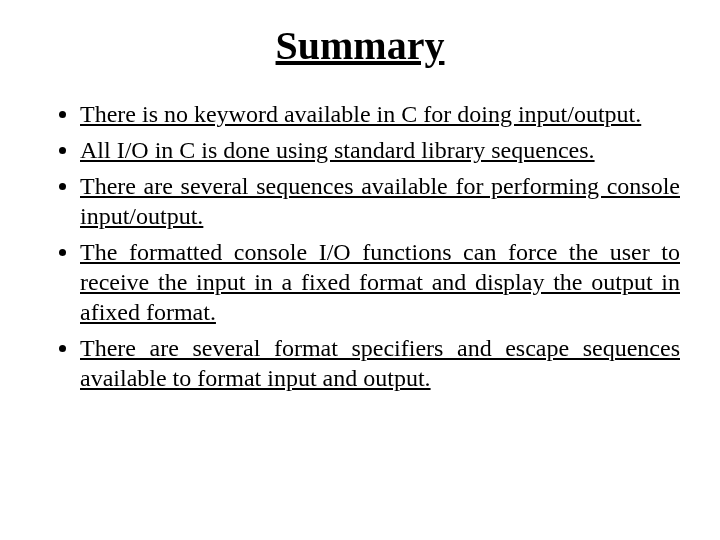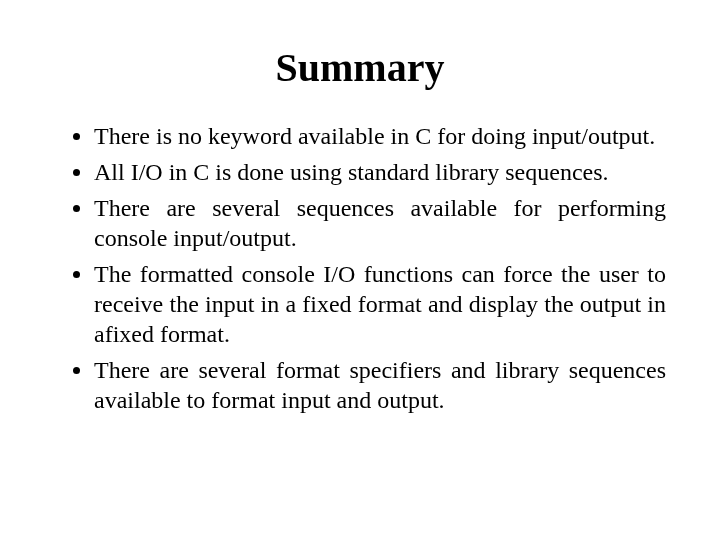--- a/index.html
+++ b/index.html
@@ -8,45 +8,46 @@
     width: 720px;
     height: 540px;
     background: #ffffff;
     font-family: "Times New Roman", Times, serif;
     color: #000000;
   }
   .slide {
     box-sizing: border-box;
     width: 720px;
     height: 540px;
-    padding: 34px 40px 40px 40px;
+    padding: 12px 40px 40px 40px;
+    text-decoration: underline;
   }
   .title {
     text-align: center;
     font-weight: bold;
     font-size: 40px;
     margin: 10px 0 30px 0;
   }
   ul.bullets {
     list-style: disc;
     padding-left: 40px;
-    margin: 14px;
+    margin: 0;
   }
   ul.bullets li {
     font-size: 24px;
     line-height: 1.25;
     text-align: justify;
     margin-bottom: 6px;
   }
 </style>
 </head>
 <body>
 
 <div class="slide">
   <div class="title">Summary</div>
   <ul class="bullets">
     <li>There is no keyword available in C for doing input/output.</li>
     <li>All I/O in C is done using standard library sequences.</li>
     <li>There are several sequences available for performing console input/output.</li>
     <li>The formatted console I/O functions can force the user to receive the input in a fixed format and display the output in afixed format.</li>
-    <li>There are several format specifiers and library sequences available to format input and output.</li>
+    <li>There are several format specifiers and escape sequences available to format input and output.</li>
   </ul>
 </div>
 
 </body></html>

